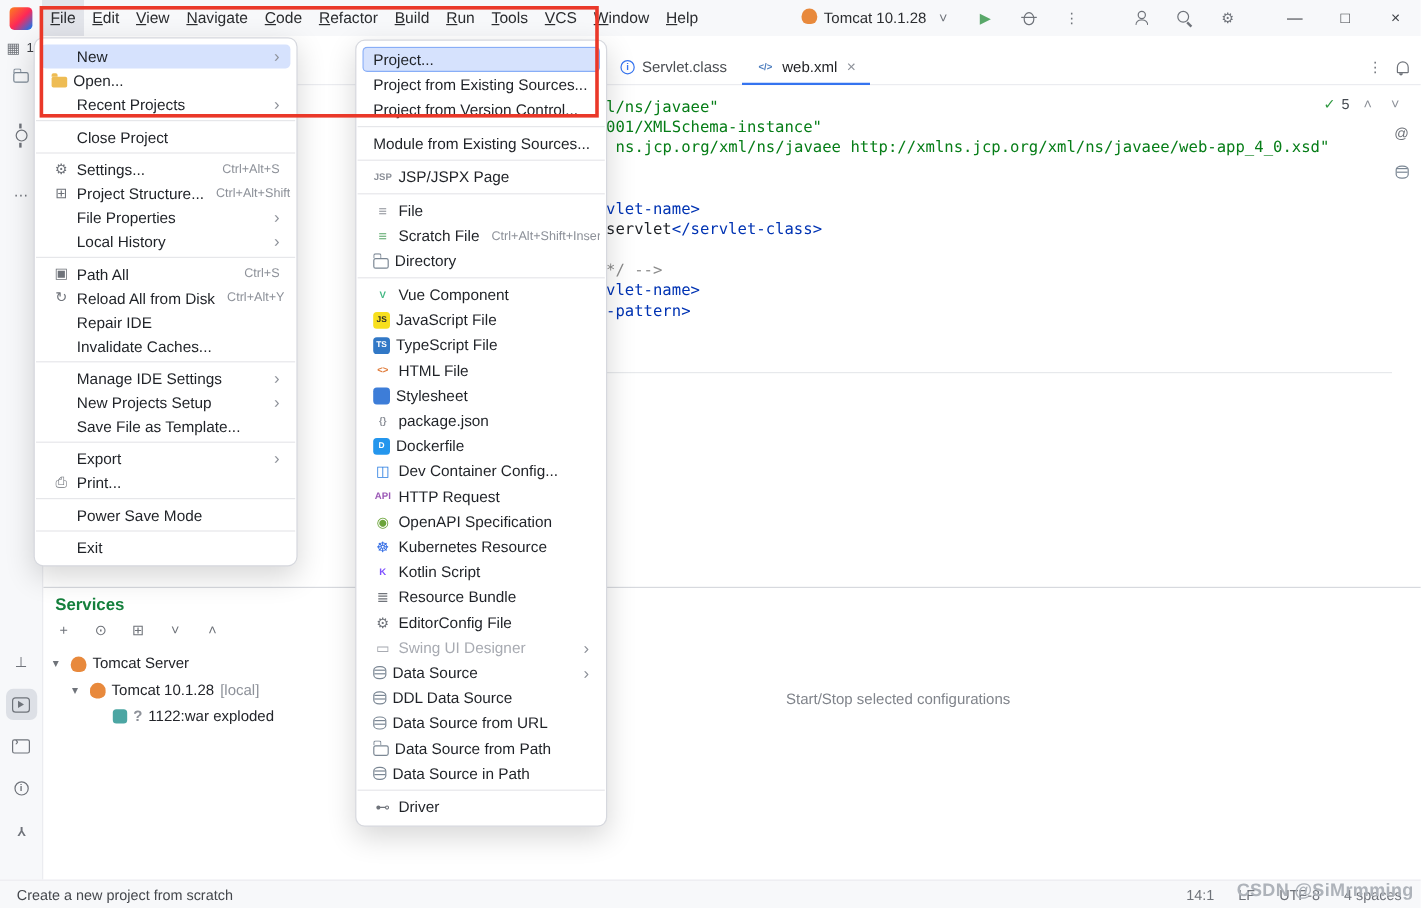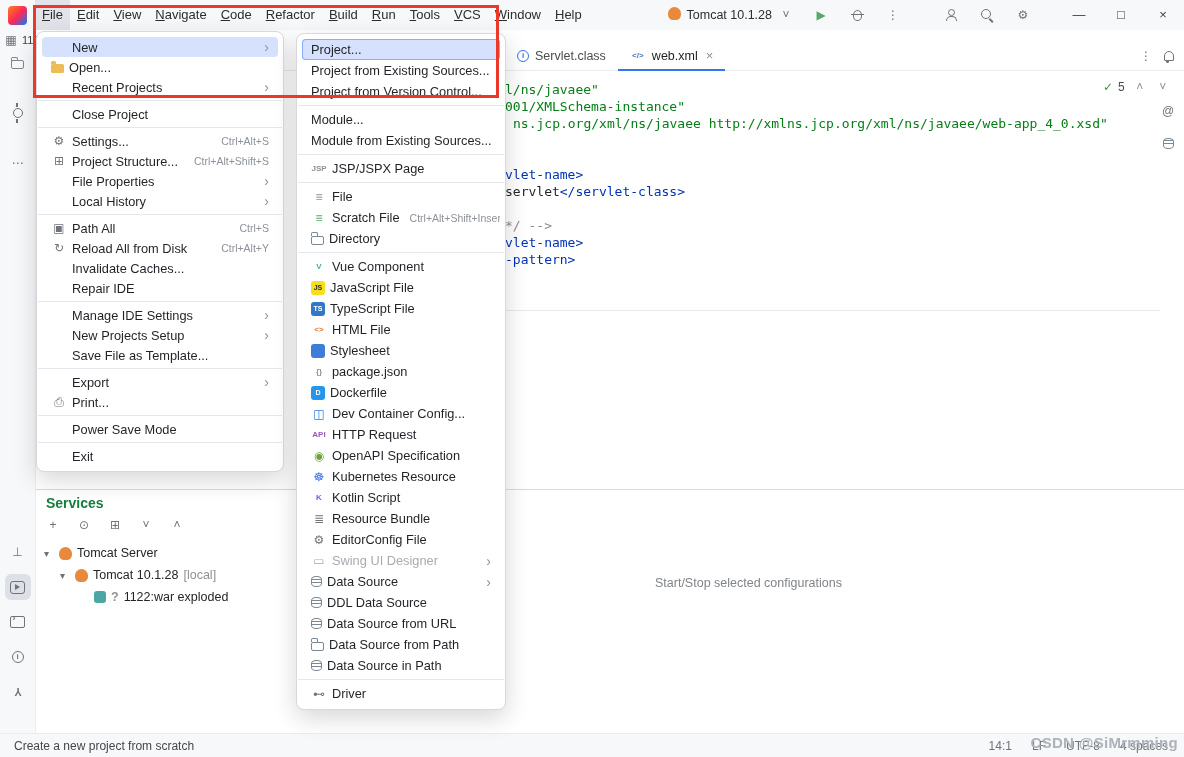--- a/index.html
+++ b/index.html
@@ -25,21 +25,21 @@
 
 #activitybar{position:absolute;left:0;top:30px;width:36px;height:703px;background:var(--bg-panel);border-right:1px solid var(--border);z-index:4}
 #bar-top{position:absolute;top:20px;left:0;width:35px;display:flex;flex-direction:column;align-items:center;gap:24px}
 #bar-bottom{position:absolute;bottom:28px;left:0;width:35px;display:flex;flex-direction:column;align-items:center;gap:9px}
 .abtn{width:26px;height:26px;display:flex;align-items:center;justify-content:center;border-radius:6px;color:#6f737a;font-size:13px}
 .abtn.active{background:#dde0e6}
 #project-widget{position:absolute;left:3px;top:31px;width:37px;height:18px;display:flex;align-items:center;gap:3px;font-size:11px;color:#3c3f44;overflow:hidden;z-index:4;white-space:nowrap}
 
 
 .popup{position:absolute;background:#fff;border:1px solid #d6d8de;border-radius:8px;box-shadow:0 8px 24px rgba(0,0,0,.16);padding:5px 0}
-#file-menu{left:36px;top:31px;width:248px;z-index:60}
+#file-menu{left:28px;top:31px;width:220px;z-index:60}
 #new-menu{left:296px;top:33px;width:210px;z-index:70}
 .mrow{display:flex;align-items:center;height:21px;padding:0 9px;margin:0 5px;border-radius:4px;font-size:12.8px;color:#1f2227;overflow:hidden}
 #file-menu .mrow{height:20px}
 .mrow.sel{background:var(--selection)}
 #new-menu .mrow.sel{box-shadow:inset 0 0 0 1px var(--selection-border)}
 .mrow.dis{color:#a8abb2}
 .mrow .mi{margin-right:5px}
 .mlabel{white-space:nowrap}
 .mright{margin-left:auto;display:flex;align-items:center;gap:4px;padding-left:10px}
 .mshort{font-size:10.5px;color:var(--shortcut-gray);white-space:nowrap}
@@ -365,26 +365,26 @@
     </div>
     <div class="mrow">
       <span class="mi mi-glyph" style="color: rgb(111, 115, 122);">↻</span>
       <span class="mlabel">Reload All from Disk</span>
       <span class="mright">
         <span class="mshort">Ctrl+Alt+Y</span>
       </span>
     </div>
     <div class="mrow">
       <span class="mi mi-empty"></span>
+      <span class="mlabel">Repair IDE</span>
+      <span class="mright"></span>
+    </div>
+    <div class="mrow">
+      <span class="mi mi-empty"></span>
       <span class="mlabel">Invalidate Caches...</span>
-      <span class="mright"></span>
-    </div>
-    <div class="mrow">
-      <span class="mi mi-empty"></span>
-      <span class="mlabel">Repair IDE</span>
       <span class="mright"></span>
     </div>
     <div class="mrow-sep"></div>
     <div class="mrow">
       <span class="mi mi-empty"></span>
       <span class="mlabel">Manage IDE Settings</span>
       <span class="mright">
         <span class="marrow">›</span>
       </span>
     </div>
@@ -434,24 +434,20 @@
     <div class="mrow">
       <span class="mlabel">Project from Existing Sources...</span>
       <span class="mright"></span>
     </div>
     <div class="mrow">
       <span class="mlabel">Project from Version Control...</span>
       <span class="mright"></span>
     </div>
     <div class="mrow-sep"></div>
     <div class="mrow">
-      <span class="mlabel">Module...</span>
-      <span class="mright"></span>
-    </div>
-    <div class="mrow">
       <span class="mlabel">Module from Existing Sources...</span>
       <span class="mright"></span>
     </div>
     <div class="mrow-sep"></div>
     <div class="mrow">
       <span class="mi mi-glyph mi-small" style="color: rgb(141, 145, 153);">JSP</span>
       <span class="mlabel">JSP/JSPX Page</span>
       <span class="mright"></span>
     </div>
     <div class="mrow-sep"></div>

